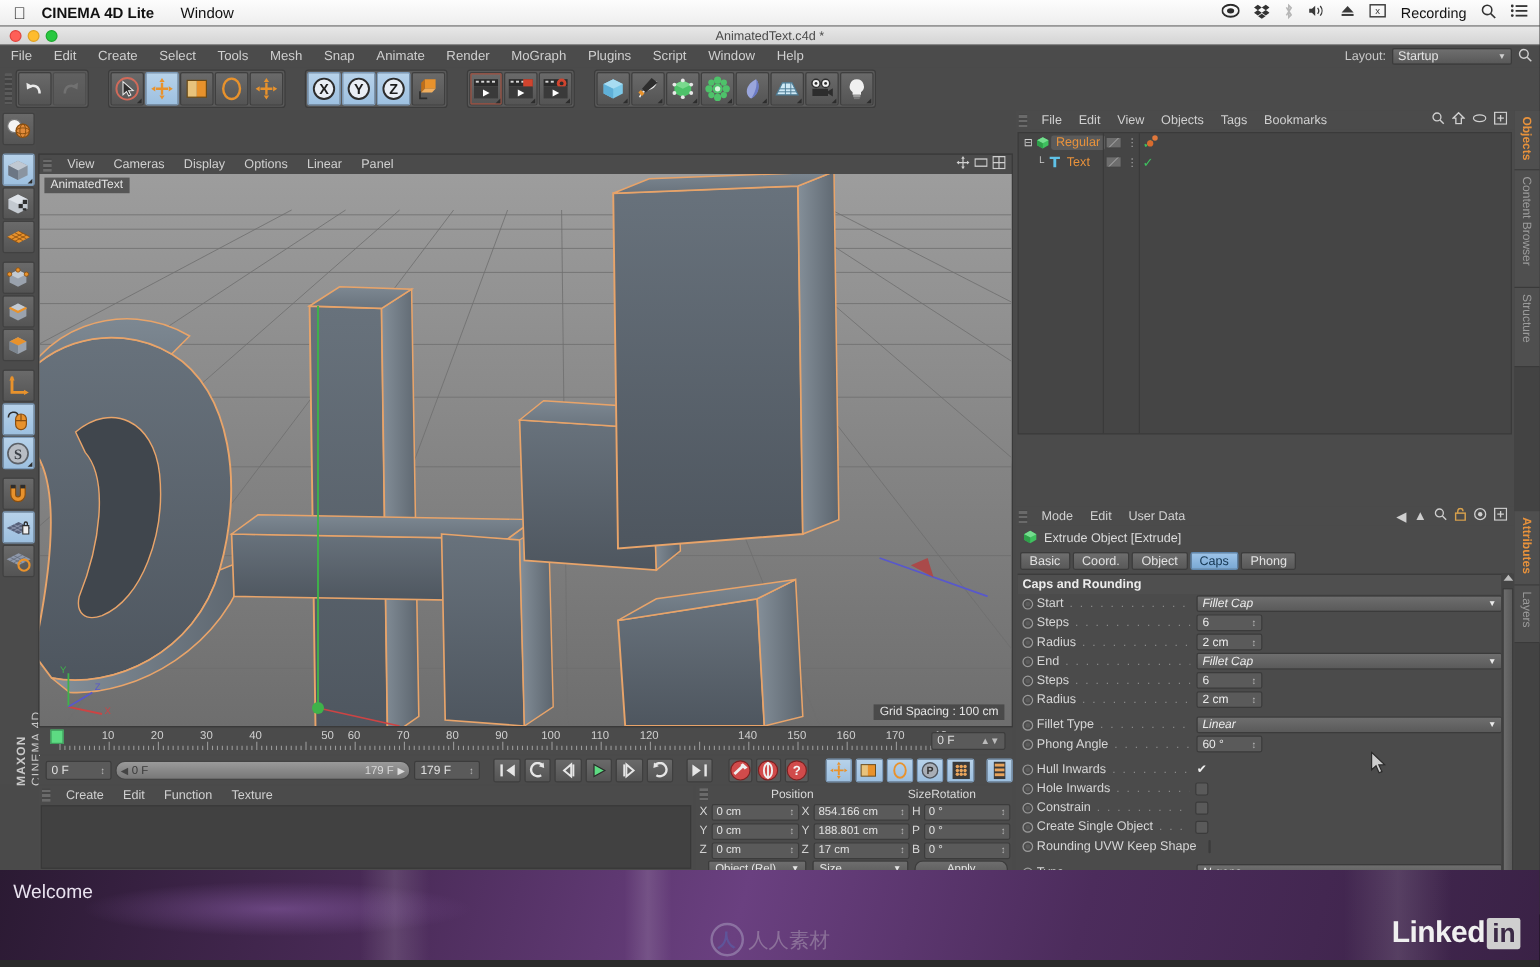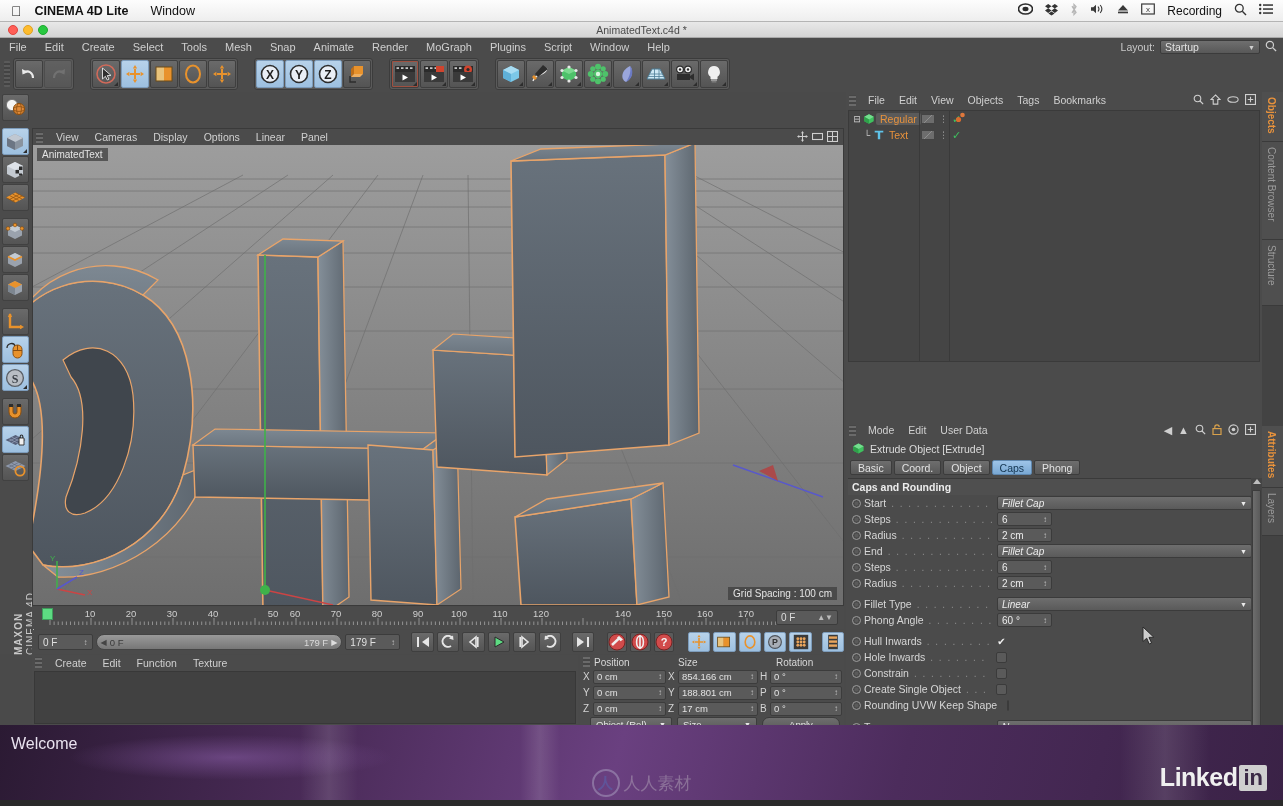--- a/index.html
+++ b/index.html
@@ -127,21 +127,21 @@
      background:repeating-linear-gradient(0deg,#6a6a6a 0 2px,#464646 2px 4px);}
   #mat-menu .mi{ padding:0 8px;}
   #mat-body{ height:53px; margin:1px 2px 0 2px; background:#414141; border:1px solid #383838;}
 
   
   #coord-panel{ position:absolute; left:580px; top:617px; width:264px; height:70px; background:#4b4b4b;
      font-size:10px;}
   #coord-head{ height:14px; display:flex; align-items:center; color:#d8d8d8;}
   #coord-head .g{ width:7px;height:10px;margin:0 4px 0 3px;
      background:repeating-linear-gradient(0deg,#6a6a6a 0 2px,#464646 2px 4px);}
-  #coord-head .h{ font-size:10px;}
+  #coord-head .h{ font-size:10px;text-align:right;}
   .crow{ display:flex; align-items:center; gap:2px; height:15px; margin-bottom:1px; padding-left:3px;}
   .clab{ width:8px; text-align:left; color:#d3d3d3; font-size:10px;}
   .cfield{ height:14px; background:#5a5a5a;border:1px solid #3c3c3c;border-radius:2px;
      display:flex;align-items:center;padding:0 3px;font-size:9.5px;color:#e2e2e2;}
   .cfield .sp{ margin-left:auto;font-size:8px;color:#bbb;}
   .cbtn{ height:15px; background:linear-gradient(#6e6e6e,#585858); border:1px solid #3c3c3c;
      border-radius:2px; display:flex;align-items:center;justify-content:center;
      font-size:9.5px;color:#e6e6e6; padding:0 5px;}
   .cbtn .arr{ margin-left:auto; font-size:7px;}
   #statusbar{ position:absolute; left:0; top:707px; width:845px; height:18px; background:#4b4b4b;

